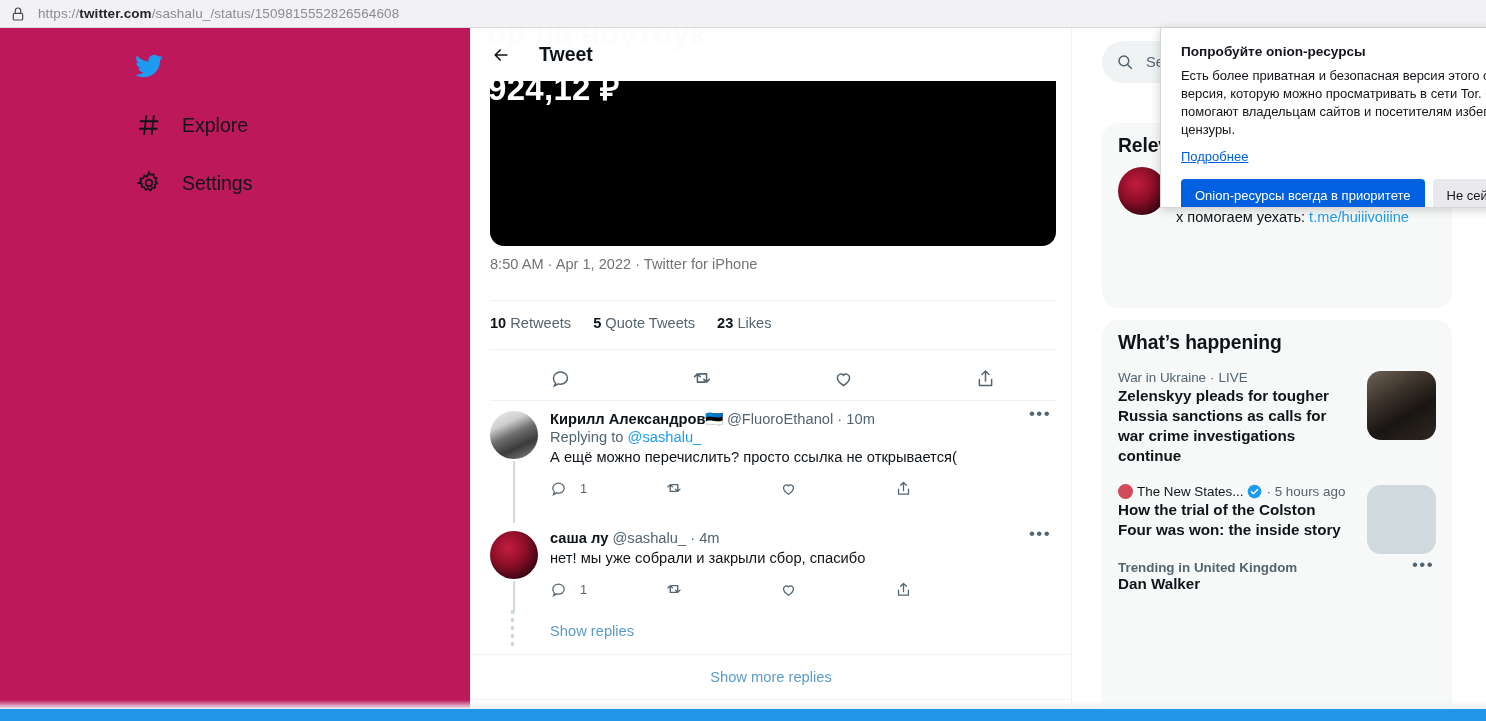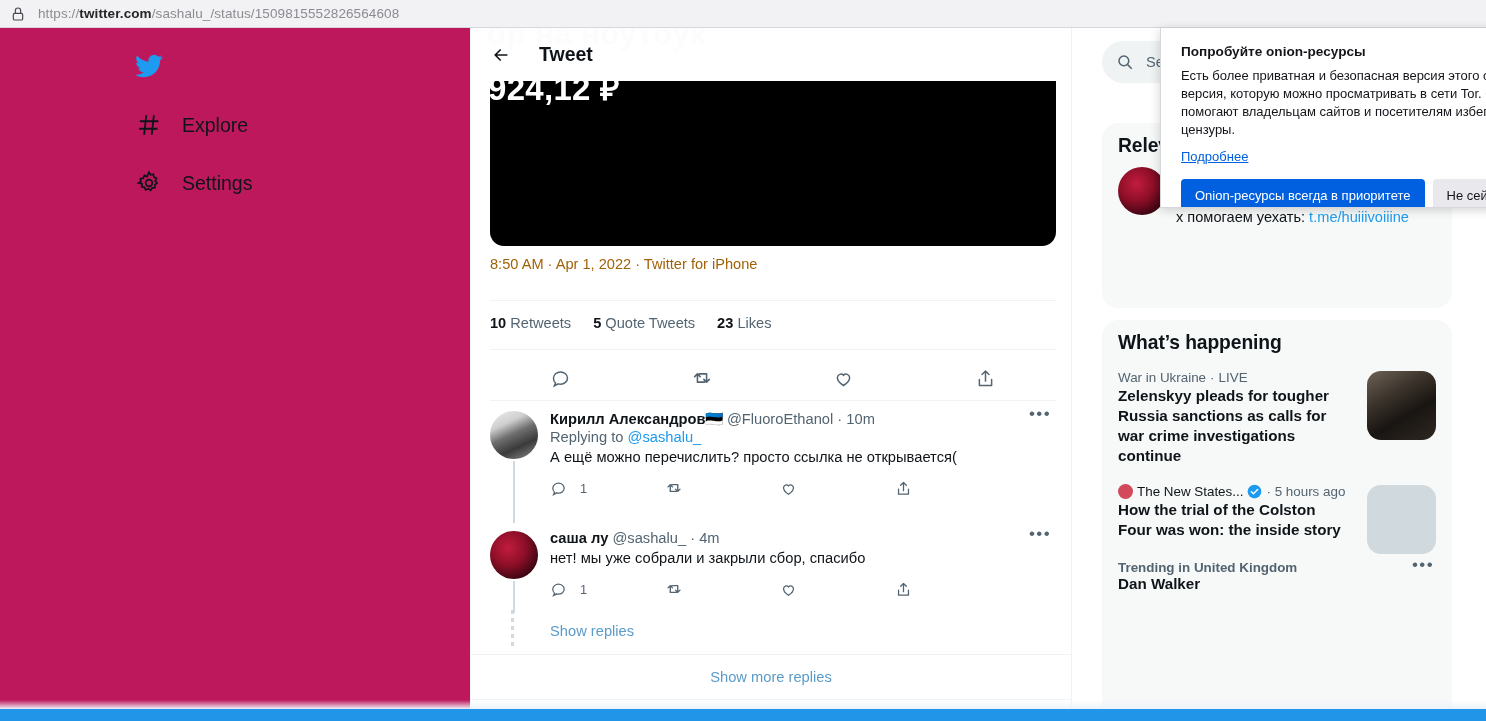--- a/index.html
+++ b/index.html
@@ -80,21 +80,21 @@
     background: #000; border-radius: 0 0 14px 14px; overflow: hidden; z-index: 3;
   }
   #tweet-media .amount {
     position: absolute; left: -2px; top: -16px;
     font-size: 33px; font-weight: 700; color: #fff; white-space: nowrap;
     letter-spacing: .3px;
   }
 
   #tweet-meta {
     position: absolute; left: 19px; top: 228px; width: 566px;
-    font-size: 14.6px; color: #a16207;
+    font-size: 14.6px; color: #737373;
   }
   .hr { position: absolute; left: 19px; width: 566px; height: 1px; background: #eff3f4; }
   #hr1 { top: 272px; }
   #hr2 { top: 321px; }
   #hr3 { top: 372px; }
 
   #tweet-stats {
     position: absolute; left: 19px; top: 287px; width: 566px;
     font-size: 14.6px; color: #536471; display: flex; gap: 22px;
   }

